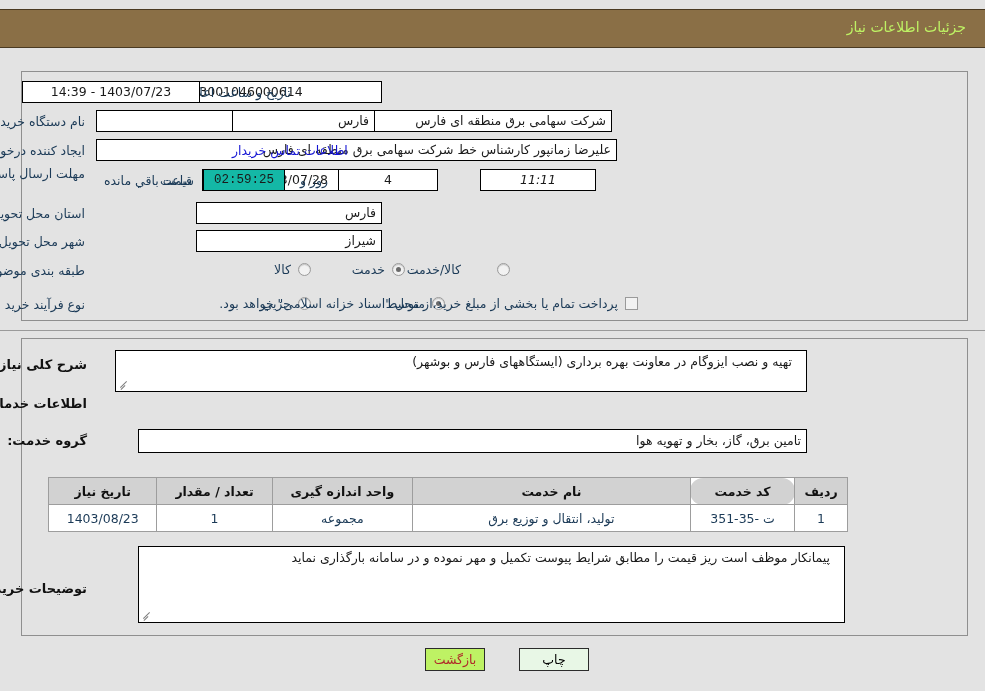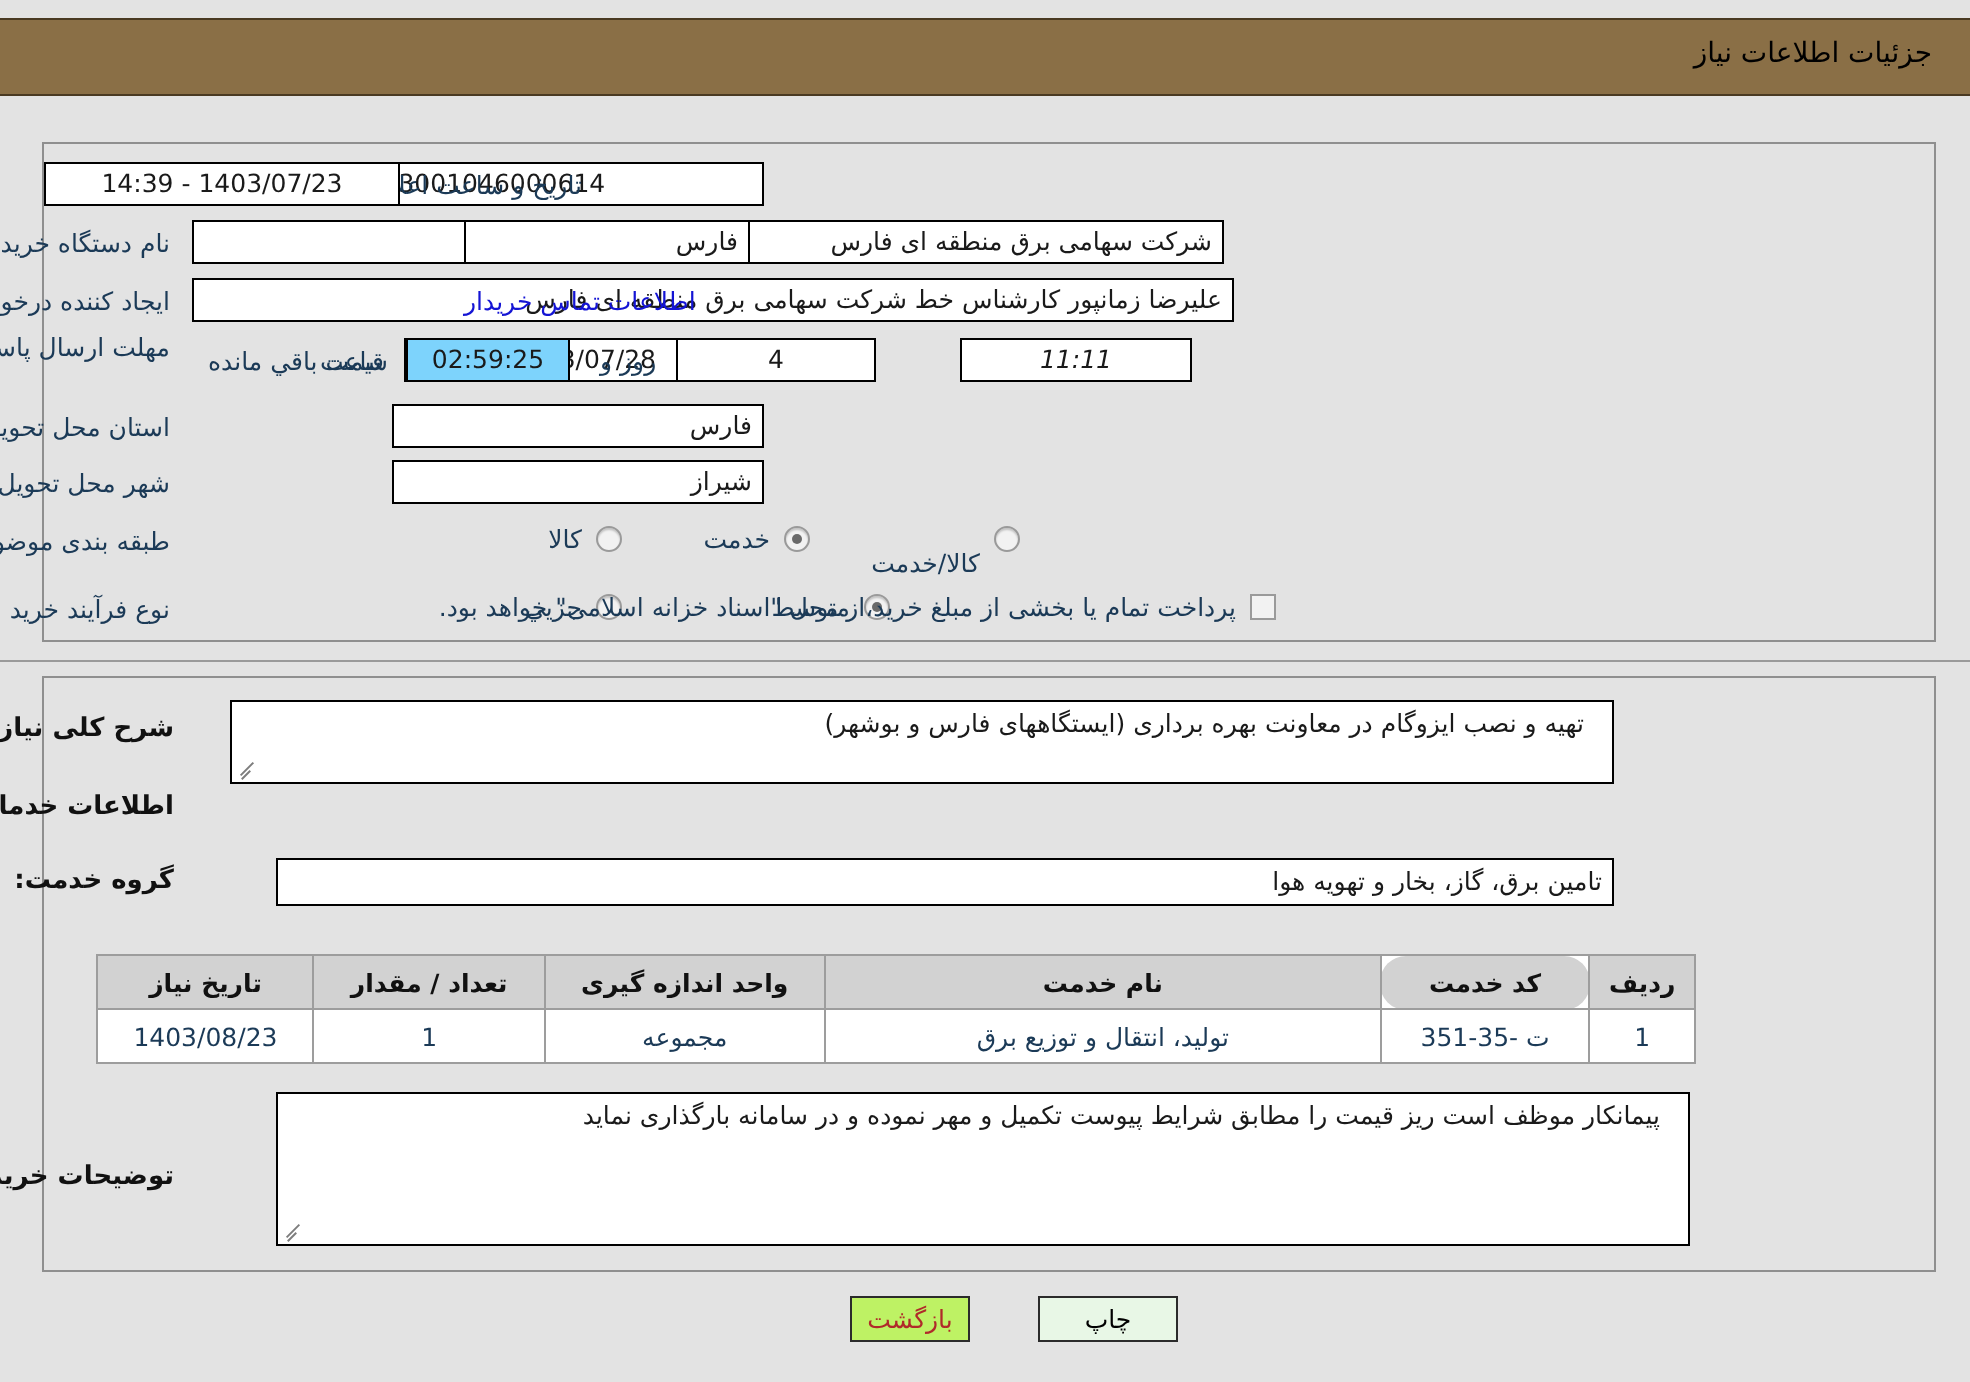--- a/index.html
+++ b/index.html
@@ -46,21 +46,21 @@
   
   .title-bar{
     position:absolute;left:0;top:9px;width:985px;height:39px;
     background:#8a6f46;
     border-top:1px solid #4a3a22;border-bottom:1px solid #4a3a22;
     box-sizing:border-box;
     z-index:2;
   }
   .title-bar .title-text{
     position:absolute;right:19px;top:9px;
-    color:#000000;font-size:14px;
+    color:#bef264;font-size:14px;
   }
 
   
   .panel{
     position:absolute;
     background:#e3e3e3;
     border:1px solid #8f8f8f;
     box-sizing:border-box;
     z-index:1;
   }
@@ -91,21 +91,21 @@
     color:#1a1a1a;
     padding:0 5px;
     line-height:20px;
     height:22px;
     white-space:nowrap;
     overflow:hidden;
     z-index:3;
   }
   .txt.center{text-align:center;}
   .txt.right {text-align:right;}
-  .txt.timer {background:#7dd3fc;text-align:center;}
+  .txt.timer {background:#14b8a6;text-align:center;font-family:Liberation Mono, monospace;}
 
   .link{
     position:absolute;
     color:#1414d4;
     text-decoration:none;
     white-space:nowrap;
     cursor:pointer;
     z-index:3;
   }
 
@@ -239,21 +239,21 @@
 
 <div class="lbl" style="right:900px;top:263px;">طبقه بندی موضوعی:</div>
 
 <div class="radio" id="cat-r0" style="right:674px;top:263px;"></div>
 <div class="radio-lbl" style="right:694px;top:262px;">کالا</div>
 
 <div class="radio on" id="cat-r1" style="right:580px;top:263px;"></div>
 <div class="radio-lbl" style="right:600px;top:262px;">خدمت</div>
 
 <div class="radio" id="cat-r2" style="right:475px;top:263px;"></div>
-<div class="radio-lbl" style="right:495px;top:262px;margin-top:12px;">کالا/خدمت</div>
+<div class="radio-lbl" style="right:524px;top:262px;">کالا/خدمت</div>
 
 <div class="lbl" style="right:900px;top:297px;">نوع فرآیند خرید :</div>
 
 <div class="radio" id="pp-r0" style="right:674px;top:297px;"></div>
 <div class="radio-lbl" style="right:694px;top:296px;">جزیي</div>
 
 <div class="radio on" id="pp-r1" style="right:540px;top:297px;"></div>
 <div class="radio-lbl" style="right:560px;top:296px;">متوسط</div>
 
 <div class="checkbox" id="pp-chk" style="right:347px;top:297px;"></div>

